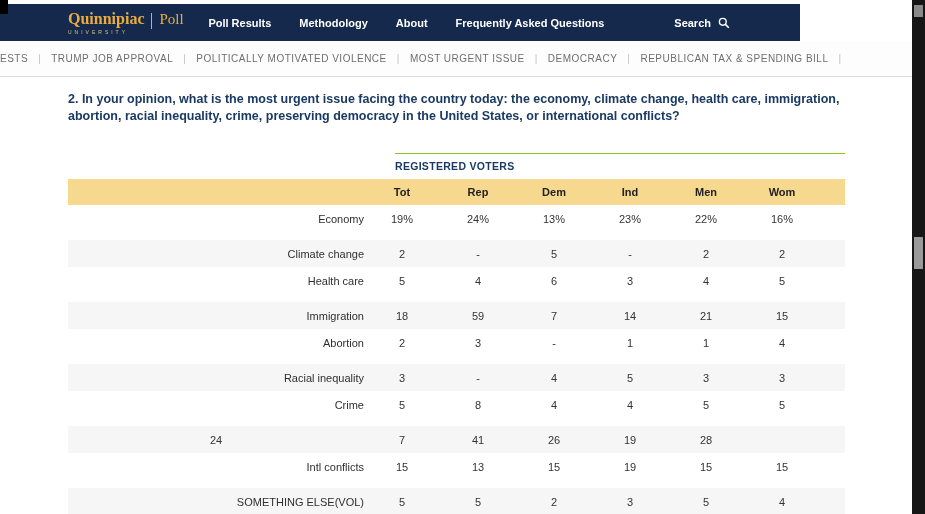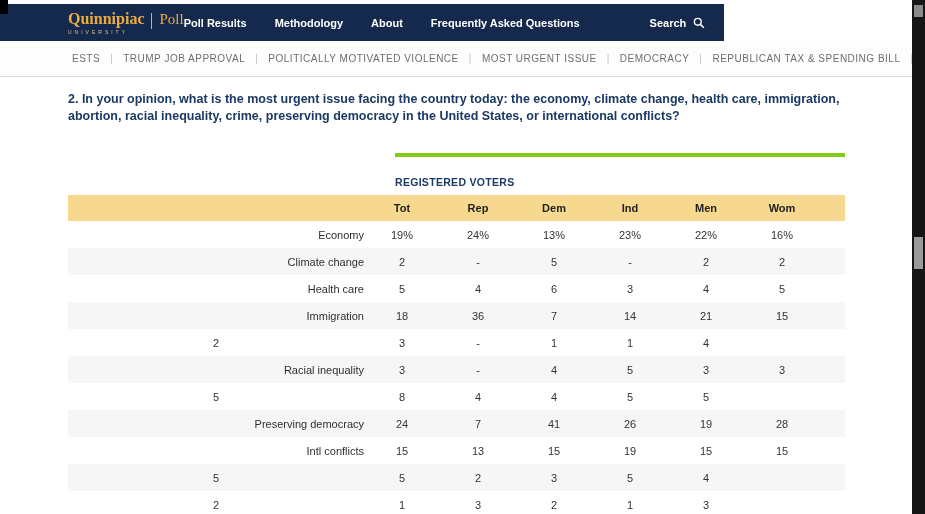--- a/index.html
+++ b/index.html
@@ -11,57 +11,57 @@
   }
   *{box-sizing:border-box;}
   html,body{margin:0;padding:0;}
   body{
     width:925px;height:514px;position:relative;overflow:hidden;
     background:#fff;font-family:"Liberation Sans",sans-serif;
   }
   .corner{position:absolute;left:0;top:0;width:8px;height:14px;background:#000;z-index:6;}
   
   .topbar{
-    position:absolute;left:0;top:4px;width:724px;height:37px;
+    position:absolute;left:0;top:4px;width:800px;height:37px;
     background:var(--navy);display:flex;align-items:center;z-index:2;
   }
   .logo{margin-left:68px;display:flex;align-items:center;gap:7px;cursor:pointer;}
   .logo-stack{display:flex;flex-direction:column;}
   .logo-main{font-family:"Liberation Serif",serif;color:var(--gold);font-weight:bold;font-size:16px;line-height:16px;}
   .logo-sub{font-size:5px;letter-spacing:3px;color:#d9c387;margin-top:2px;}
   .logo-divider{width:1px;height:16px;background:var(--gold);margin-top:-4px;}
   .logo-product{font-family:"Liberation Serif",serif;color:var(--gold);font-weight:normal;font-size:15px;margin-top:-6px;}
   .nav{margin-left:auto;display:flex;gap:28px;margin-right:70px;}
   .nav-link{color:#fff;font-size:11px;font-weight:bold;cursor:pointer;white-space:nowrap;}
   .search-group{display:flex;align-items:center;gap:7px;cursor:pointer;}
   .search-label{color:#fff;font-size:11px;font-weight:bold;}
   
   .tabbar{
     position:absolute;left:0;top:41px;width:912px;height:36px;background:#fdfdfd;
     border-bottom:1px solid #d9d9d9;display:flex;align-items:center;
-    padding-left:72px;font-size:10px;color:#6e6e6e;letter-spacing:.5px;white-space:nowrap;overflow:hidden;
+    font-size:10px;color:#6e6e6e;letter-spacing:.5px;white-space:nowrap;overflow:hidden;
   }
   .tab{margin-right:10px;cursor:pointer;}
   .tab-sep{color:#c2c2c2;margin-right:10px;}
   
   .content{position:absolute;left:0;top:78px;width:912px;}
   .question{
     margin:13px 68px 0;max-width:782px;color:var(--active-navy);
     font-weight:bold;font-size:12.5px;line-height:17px;
   }
   .rv-header{
-    margin:28px 0 0 395px;width:450px;border-top:4px solid #84cc16;
-    padding-top:19px;color:var(--active-navy);font-weight:bold;font-size:10.5px;letter-spacing:.3px;
+    margin:28px 0 0 395px;width:450px;border-top:1px solid #84cc16;
+    padding-top:6px;color:var(--active-navy);font-weight:bold;font-size:10.5px;letter-spacing:.3px;
   }
   .table{margin:7px 0 0 68px;width:777px;font-size:11px;color:#333;}
   .trow{display:grid;grid-template-columns:296px repeat(6,76px);align-items:center;height:27px;}
   .thead{background:var(--table-header-gold);height:26px;font-weight:bold;color:#222;}
   .cell{text-align:center;}
   .label-cell{text-align:right;padding-left:6px;color:#2f2f2f;}
-  .trow.alt{background:var(--alt-row);}
+  .trow.alt{background:var(--alt-row);margin-top:8px;}
   
   .scrollstrip{position:absolute;right:0;top:0;width:13px;height:514px;background:#161616;z-index:7;}
   .scroll-top{position:absolute;top:5px;left:2px;width:9px;height:12px;background:#8a8a8a;}
   .scroll-thumb{position:absolute;top:237px;left:2px;width:9px;height:32px;background:#9a9a9a;}
 </style>
 </head>
 <body>
 
 <div class="corner"></div>
 
@@ -141,70 +141,72 @@
           <div class="cell">5</div>
           <div class="cell">4</div>
           <div class="cell">6</div>
           <div class="cell">3</div>
           <div class="cell">4</div>
           <div class="cell">5</div>
         </div>
         <div class="trow alt">
           <div class="cell label-cell">Immigration</div>
           <div class="cell">18</div>
-          <div class="cell">36</div>
+          <div class="cell">59</div>
           <div class="cell">7</div>
           <div class="cell">14</div>
           <div class="cell">21</div>
           <div class="cell">15</div>
         </div>
         <div class="trow">
+          <div class="cell label-cell">Abortion</div>
           <div class="cell">2</div>
           <div class="cell">3</div>
           <div class="cell">-</div>
           <div class="cell">1</div>
           <div class="cell">1</div>
           <div class="cell">4</div>
         </div>
         <div class="trow alt">
           <div class="cell label-cell">Racial inequality</div>
           <div class="cell">3</div>
           <div class="cell">-</div>
           <div class="cell">4</div>
           <div class="cell">5</div>
           <div class="cell">3</div>
           <div class="cell">3</div>
         </div>
         <div class="trow">
+          <div class="cell label-cell">Crime</div>
           <div class="cell">5</div>
           <div class="cell">8</div>
           <div class="cell">4</div>
           <div class="cell">4</div>
           <div class="cell">5</div>
           <div class="cell">5</div>
         </div>
         <div class="trow alt">
-          <div class="cell label-cell">Preserving democracy</div>
           <div class="cell">24</div>
           <div class="cell">7</div>
           <div class="cell">41</div>
           <div class="cell">26</div>
           <div class="cell">19</div>
           <div class="cell">28</div>
         </div>
         <div class="trow">
           <div class="cell label-cell">Intl conflicts</div>
           <div class="cell">15</div>
           <div class="cell">13</div>
           <div class="cell">15</div>
           <div class="cell">19</div>
           <div class="cell">15</div>
           <div class="cell">15</div>
         </div>
         <div class="trow alt">
+          <div class="cell label-cell">SOMETHING ELSE(VOL)</div>
           <div class="cell">5</div>
           <div class="cell">5</div>
           <div class="cell">2</div>
           <div class="cell">3</div>
           <div class="cell">5</div>
           <div class="cell">4</div>
         </div>
         <div class="trow">
           <div class="cell">2</div>
           <div class="cell">1</div>

